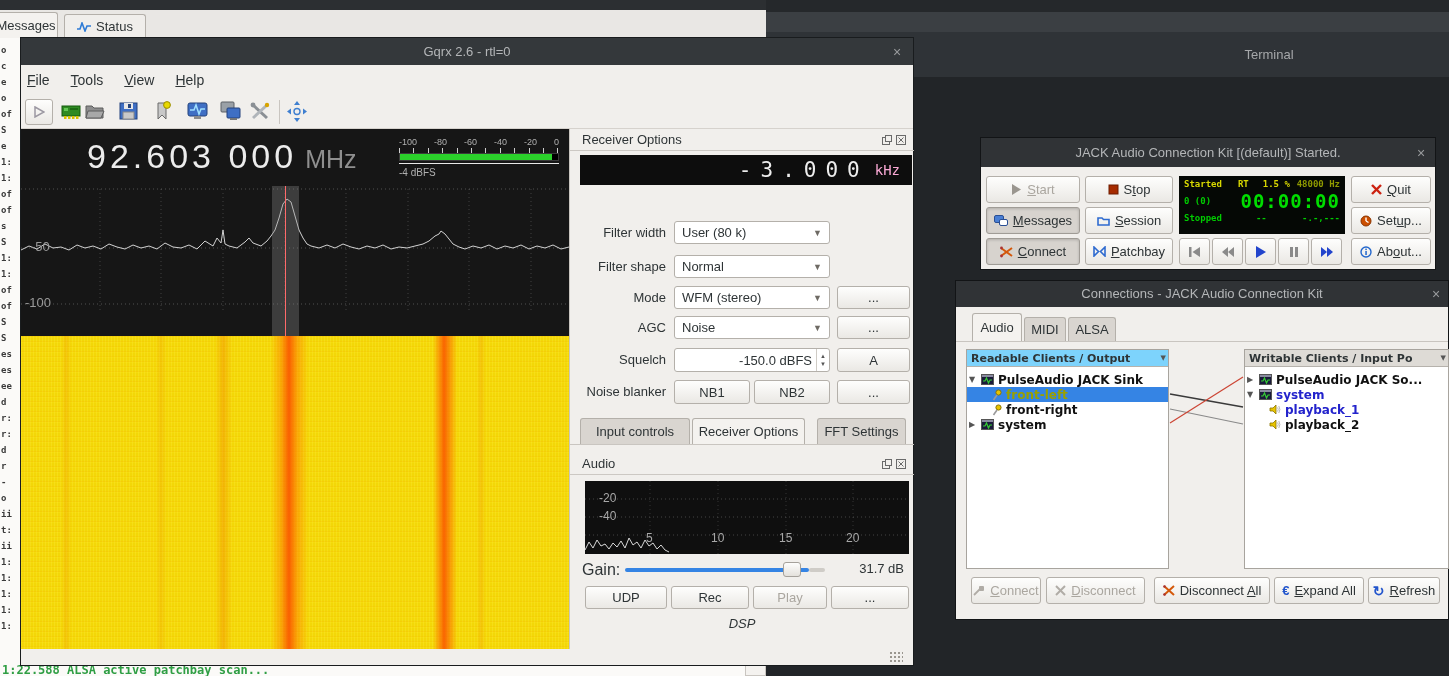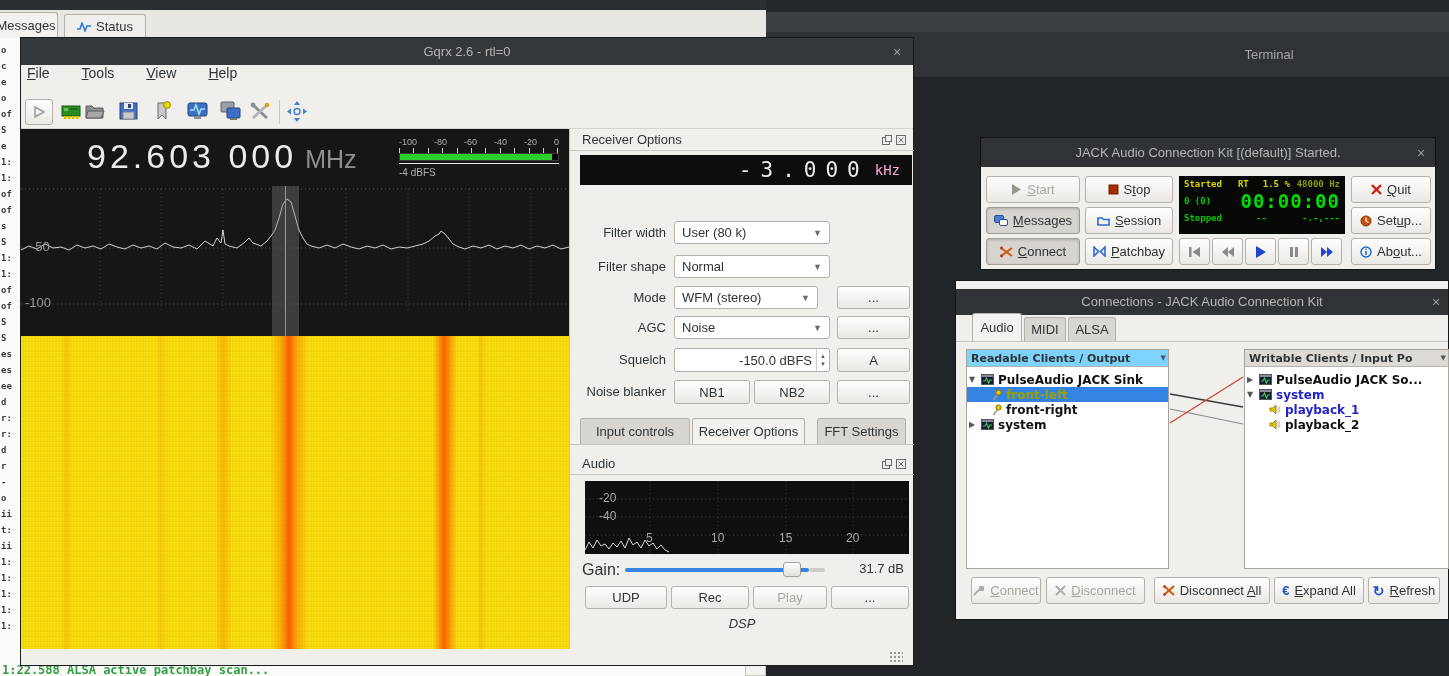--- a/index.html
+++ b/index.html
@@ -104,22 +104,22 @@
     </div>
   </div>
 
   <div class="abs" style="left:20px;top:37px;width:894px;height:629px;background:#f1efec;border:1px solid #191c1e;">
 
     <div class="abs" style="left:0;top:0;width:892px;height:27px;background:#34383b;">
       <span class="abs titlebar-text" style="left:346px;top:6px;width:200px;text-align:center;">Gqrx 2.6 - rtl=0</span>
       <span class="abs closex" style="left:872px;top:7px;">×</span>
     </div>
 
-    <div class="abs" style="left:0;top:27px;width:892px;height:30px;background:#f1efec;display:flex;align-items:flex-start;
-                padding-left:6px;gap:32px;font-size:14px;">
+    <div class="abs" style="left:0;top:27px;width:892px;height:30px;background:#f1efec;display:flex;align-items:center;
+                padding-left:6px;gap:21px;font-size:14px;">
       <span><span></span><span class="u">F</span><span>ile</span></span>
       <span><span></span><span class="u">T</span><span>ools</span></span>
       <span><span></span><span class="u">V</span><span>iew</span></span>
       <span><span></span><span class="u">H</span><span>elp</span></span>
     </div>
 
     <div class="abs" style="left:0;top:57px;width:892px;height:34px;background:#f1efec;border-bottom:1px solid #d6d2cd;">
       <div class="btn dis" style="left:4px;top:4px;width:28px;height:26px;">
         <svg width="12" height="12" viewBox="0 0 12 12">
             <polygon points="2,1 11,6 2,11" fill="none" stroke="#9c98a2" stroke-width="1.5"></polygon>
@@ -267,21 +267,21 @@
           <span class="arrow">▼</span>
       </div>
 
       <span class="abs" style="left:0;top:130px;width:96px;text-align:right;font-size:13px;">Filter shape</span>
       <div class="combo" style="left:104px;top:126px;width:156px;height:23px;">
         <span>Normal</span>
           <span class="arrow">▼</span>
       </div>
 
       <span class="abs" style="left:0;top:161px;width:96px;text-align:right;font-size:13px;">Mode</span>
-      <div class="combo" style="left:104px;top:157px;width:144px;height:23px;">
+      <div class="combo" style="left:104px;top:157px;width:156px;height:23px;">
         <span>WFM (stereo)</span>
           <span class="arrow">▼</span>
       </div>
       <div class="btn" style="left:267px;top:157px;width:73px;height:23px;">
         <span>...</span>
       </div>
 
       <span class="abs" style="left:0;top:191px;width:96px;text-align:right;font-size:13px;">AGC</span>
       <div class="combo" style="left:104px;top:187px;width:156px;height:23px;">
         <span>Noise</span>
@@ -503,21 +503,21 @@
       <svg width="12" height="12" viewBox="0 0 12 12">
         <circle cx="6" cy="6" r="5" fill="none" stroke="#2266cc" stroke-width="1.4"></circle>
           <rect x="5.3" y="5" width="1.5" height="4" fill="#2266cc"></rect>
           <rect x="5.3" y="2.6" width="1.5" height="1.5" fill="#2266cc"></rect>
       </svg>
       <span><span>Ab</span><span class="u">o</span><span>ut...</span></span>
     </div>
   </div>
 
   <div class="abs" style="left:955px;top:280px;width:494px;height:340px;background:#f1efec;border:1px solid #121416;">
-    <div class="abs" style="left:0;top:8px;width:492px;height:26px;background:#303336;">
+    <div class="abs" style="left:0;top:0;width:492px;height:26px;background:#303336;">
       <span class="abs titlebar-text" style="left:96px;top:5px;width:300px;text-align:center;white-space:nowrap;">Connections - JACK Audio Connection Kit</span>
       <span class="abs closex" style="left:476px;top:6px;">×</span>
     </div>
 
     <div class="tab active" style="left:16px;top:32px;width:50px;height:28px;">
       <span>Audio</span>
     </div>
     <div class="tab" style="left:68px;top:36px;width:42px;height:24px;">
       <span>MIDI</span>
     </div>

